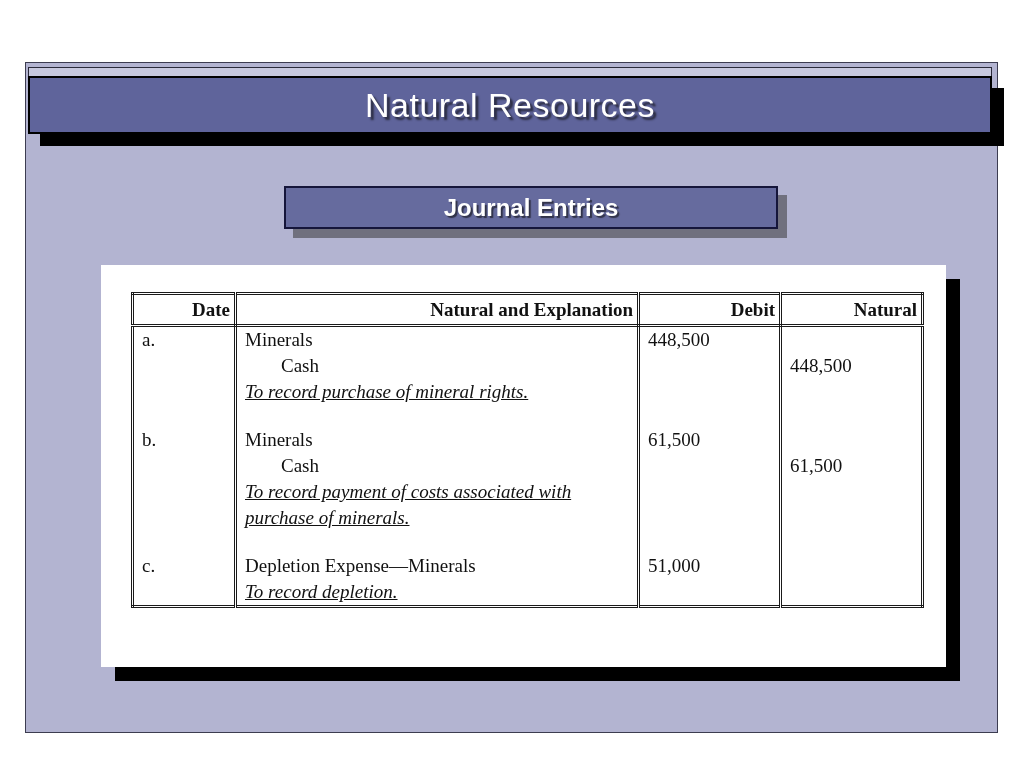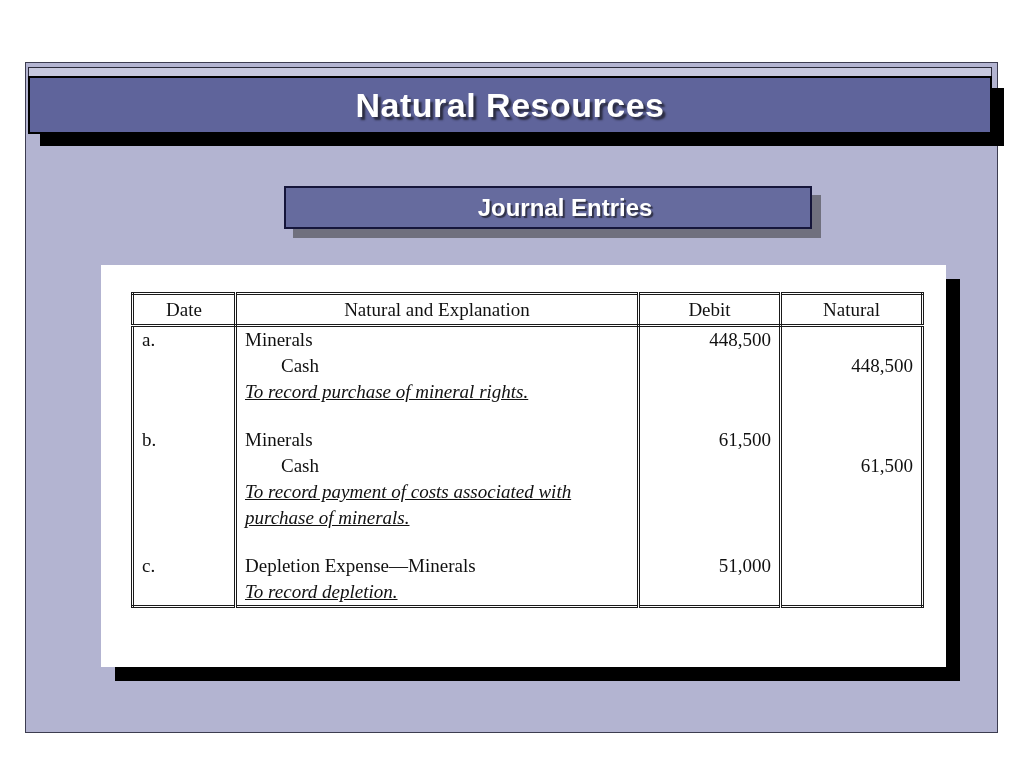--- a/index.html
+++ b/index.html
@@ -33,34 +33,34 @@
     left: 2px; top: 13px;
     width: 960px; height: 54px;
     background: #5f649b;
     border: 2px solid #000000;
     box-shadow: 12px 12px 0 #000000;
     display: flex; align-items: center; justify-content: center;
   }
   .title-banner .title-text {
     color: #ffffff;
     font-size: 34px;
-    font-weight: bold;
+    font-weight: normal;
     letter-spacing: 0.5px;
     text-shadow: 3px 3px 2px rgba(25,25,35,0.75);
   }
 
   
   .subtitle-banner {
     position: absolute;
     left: 258px; top: 123px;
     width: 490px; height: 39px;
     background: #666b9e;
     border: 2px solid #15153a;
     box-shadow: 9px 9px 0 #70707e;
-    display: flex; align-items: center; justify-content: center; padding-left: 34px;
+    display: flex; align-items: center; justify-content: center;
   }
   .subtitle-banner .subtitle-text {
     color: #ffffff;
     font-size: 24px;
     font-weight: bold;
     text-shadow: 2px 2px 1px rgba(25,25,35,0.7);
   }
 
   
   .journal-card {
@@ -83,32 +83,32 @@
     font-size: 19px;
     line-height: 26px;
     color: #111111;
   }
   .journal th, .journal td {
     padding: 0 8px;
     vertical-align: top;
     overflow: hidden;
   }
   .journal thead th {
-    font-weight: normal;
-    text-align: center;
+    font-weight: bold;
+    text-align: right;
     border-bottom: 3px double #1a1a1a;
     height: 29px;
     line-height: 29px;
     padding: 0 4px;
   }
   .c0 { width: 92px;  border-right: 3px double #1a1a1a; }
   .c1 { width: 392px; border-right: 3px double #1a1a1a; }
   .c2 { width: 131px; border-right: 3px double #1a1a1a; }
   .c3 { width: 131px; }
-  td.amt { text-align: right; }
+  td.amt { text-align: left; }
   td.indent { padding-left: 44px; }
   td.expl { font-style: italic; white-space: pre-line; text-decoration: underline; }
   tr.spacer td { height: 22px; }
 </style>
 </head>
 <body>
 
 <div class="slide">
 
   <div class="banner-highlight"></div>

